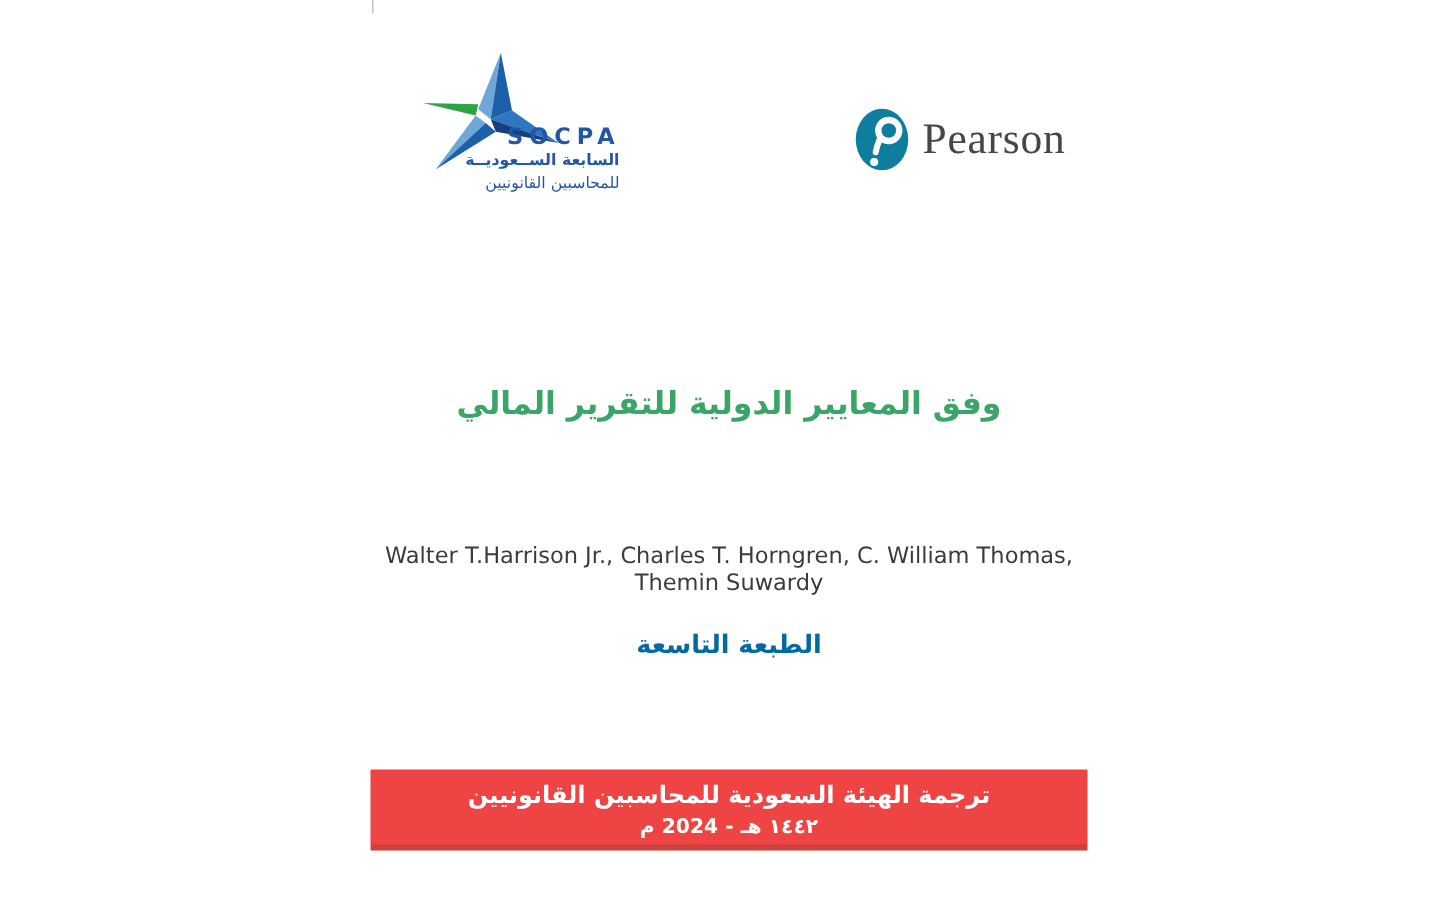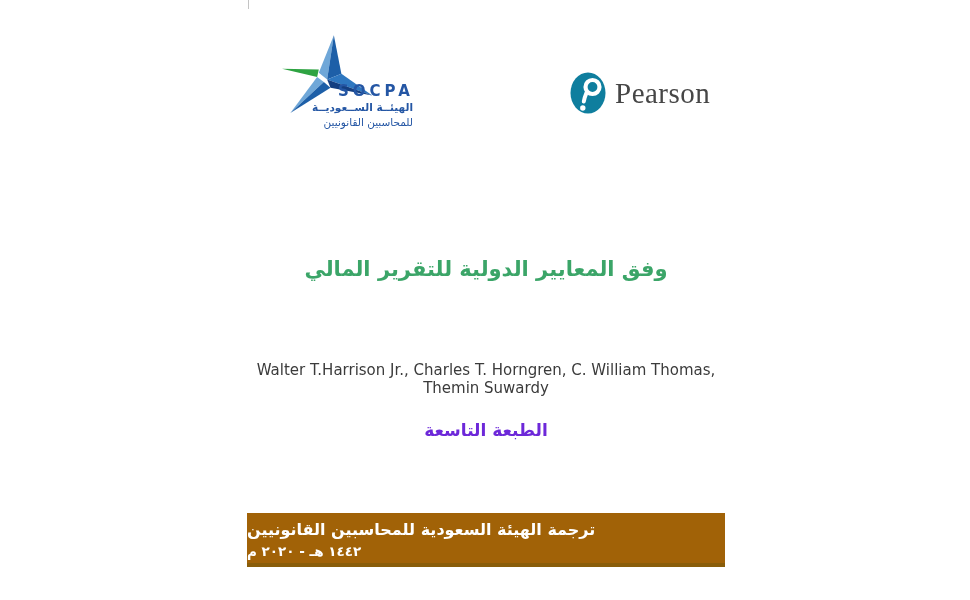--- a/index.html
+++ b/index.html
@@ -42,26 +42,26 @@
   .subtitle {
     top:257px; margin:0; font-size:21px; font-weight:bold; color:#3ba568;
     white-space:nowrap;
   }
   .authors-ar {
     top:328px; margin:0; font-size:17px; color:#353535; white-space:nowrap;
   }
   .authors-en {
     top:361px; margin:0; font-size:15px; line-height:18px; color:#3b3b3b;
   }
-  .edition1 { top:420px; margin:0; font-size:17px; font-weight:bold; color:#6d28d9; }
+  .edition1 { top:420px; margin:0; font-size:17px; font-weight:bold; color:#0369a1; }
   .edition2 { top:445px; margin:0; font-size:15.5px; font-weight:bold; color:#2f6ba6; }
   
   .footer-box {
     position:absolute; left:245px; top:513px; width:478px; height:54px;
-    background:#a16207; color:#ffffff; text-align:left;
+    background:#ef4444; color:#ffffff; text-align:center;
     box-shadow: inset 0 -4px 0 rgba(0,70,30,0.15);
   }
   .footer-line1 { margin-top:7px; font-size:16px; font-weight:bold; }
   .footer-line2 { margin-top:4px; font-size:13.5px; font-weight:bold; }
 </style>
 </head>
 <body>
 
 <div class="page">
 
@@ -71,21 +71,21 @@
     <svg class="socpa-star" width="92" height="84" viewBox="0 0 110 100" aria-hidden="true">
       <polygon points="62,0 44,45 54,53" fill="#6fa7d8"></polygon>
       <polygon points="62,0 54,53 71,46" fill="#1d5fa8"></polygon>
       <polygon points="108,72 71,46 54,53" fill="#2e77c0"></polygon>
       <polygon points="108,72 54,53 58,63" fill="#143f81"></polygon>
       <polygon points="10,93 42,50 50,56" fill="#6fa7d8"></polygon>
       <polygon points="10,93 50,56 58,63" fill="#1d5fa8"></polygon>
       <polygon points="0,40 42,50 44,41" fill="#2ea342"></polygon>
     </svg>
     <div class="socpa-word">SOCPA</div>
-    <div class="socpa-tag1" dir="rtl">الهيئــة الســعوديــة</div>
+    <div class="socpa-tag1" dir="rtl">السابعة الســعوديــة</div>
     <div class="socpa-tag2" dir="rtl">للمحاسبين القانونيين</div>
   </div>
 
   <div class="pearson">
     <svg width="36" height="42" viewBox="0 0 36 42" aria-hidden="true">
       <ellipse cx="18" cy="21" rx="17.5" ry="20.5" fill="#0f7e9e"></ellipse>
       <circle cx="22.5" cy="15" r="7" fill="none" stroke="#ffffff" stroke-width="4.2"></circle>
       <path d="M16.6,20.5 Q14.5,25.5 13.8,29.5" fill="none" stroke="#ffffff" stroke-width="4" stroke-linecap="round"></path>
       <circle cx="12.8" cy="36" r="2.7" fill="#ffffff"></circle>
     </svg>
@@ -96,16 +96,16 @@
 
   <p class="col authors-en">
     <span>Walter T.Harrison Jr., Charles T. Horngren, C. William Thomas,</span><br>
     <span>Themin Suwardy</span>
   </p>
 
   <p class="col edition1" dir="rtl">الطبعة التاسعة</p>
 
   <div class="footer-box">
     <div class="footer-line1" dir="rtl">ترجمة الهيئة السعودية للمحاسبين القانونيين</div>
-    <div class="footer-line2" dir="rtl">١٤٤٢ هـ - ٢٠٢٠ م</div>
+    <div class="footer-line2" dir="rtl">١٤٤٢ هـ - 2024 م</div>
   </div>
 
 </div>
 
 </body></html>

